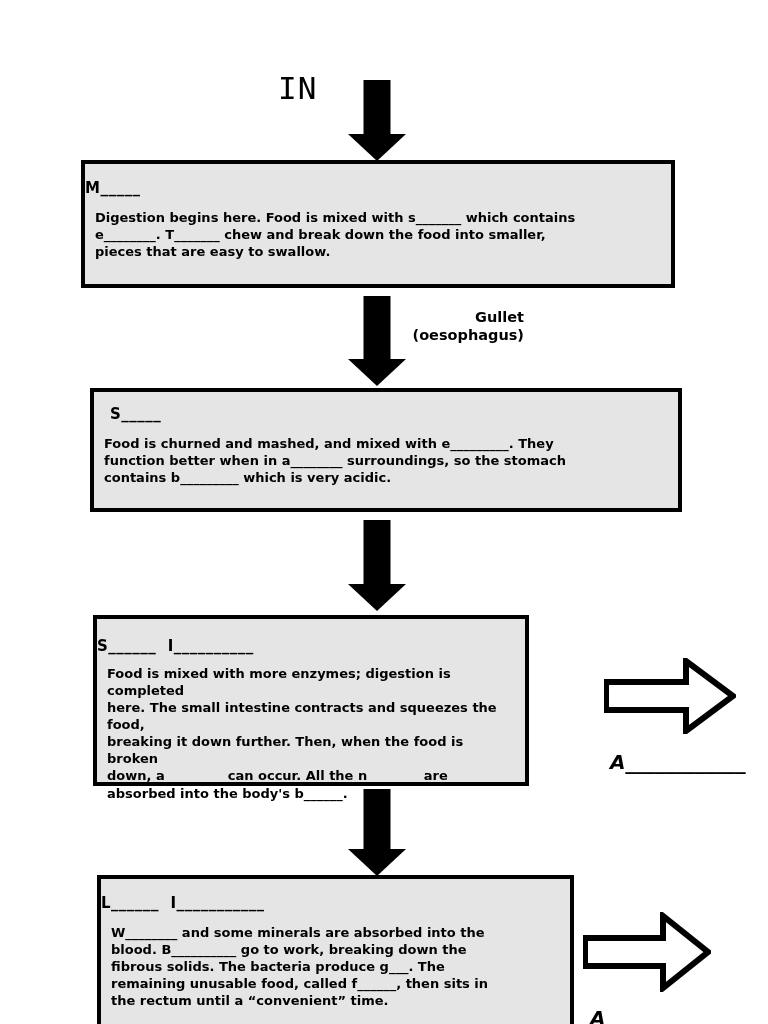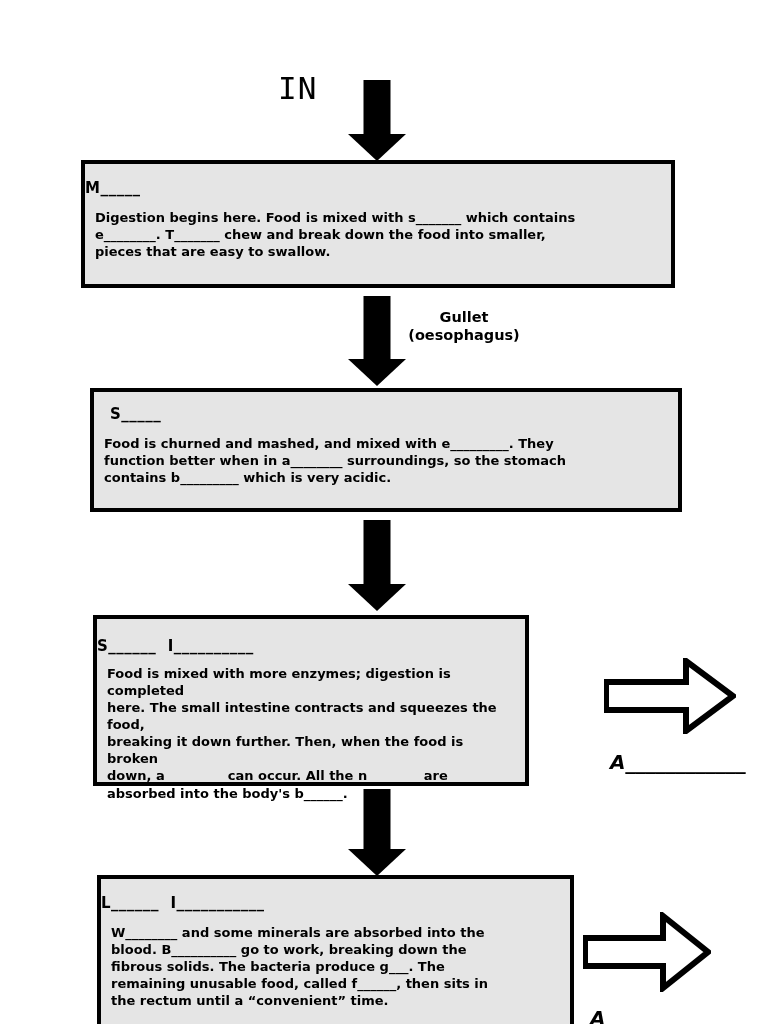--- a/index.html
+++ b/index.html
@@ -82,21 +82,21 @@
     font-weight: bold;
     font-size: 13px;
     line-height: 1.32;
     padding: 0 10px;
     white-space: pre-line;
   }
 
   
   .gullet-label {
     position: absolute;
-    text-align: center;
+    text-align: right;
     font-family: "DejaVu Sans", sans-serif;
     font-weight: bold;
     font-size: 14.5px;
     line-height: 1.25;
     white-space: pre-line;
   }
 
   
   .out-arrow {
     position: absolute;

